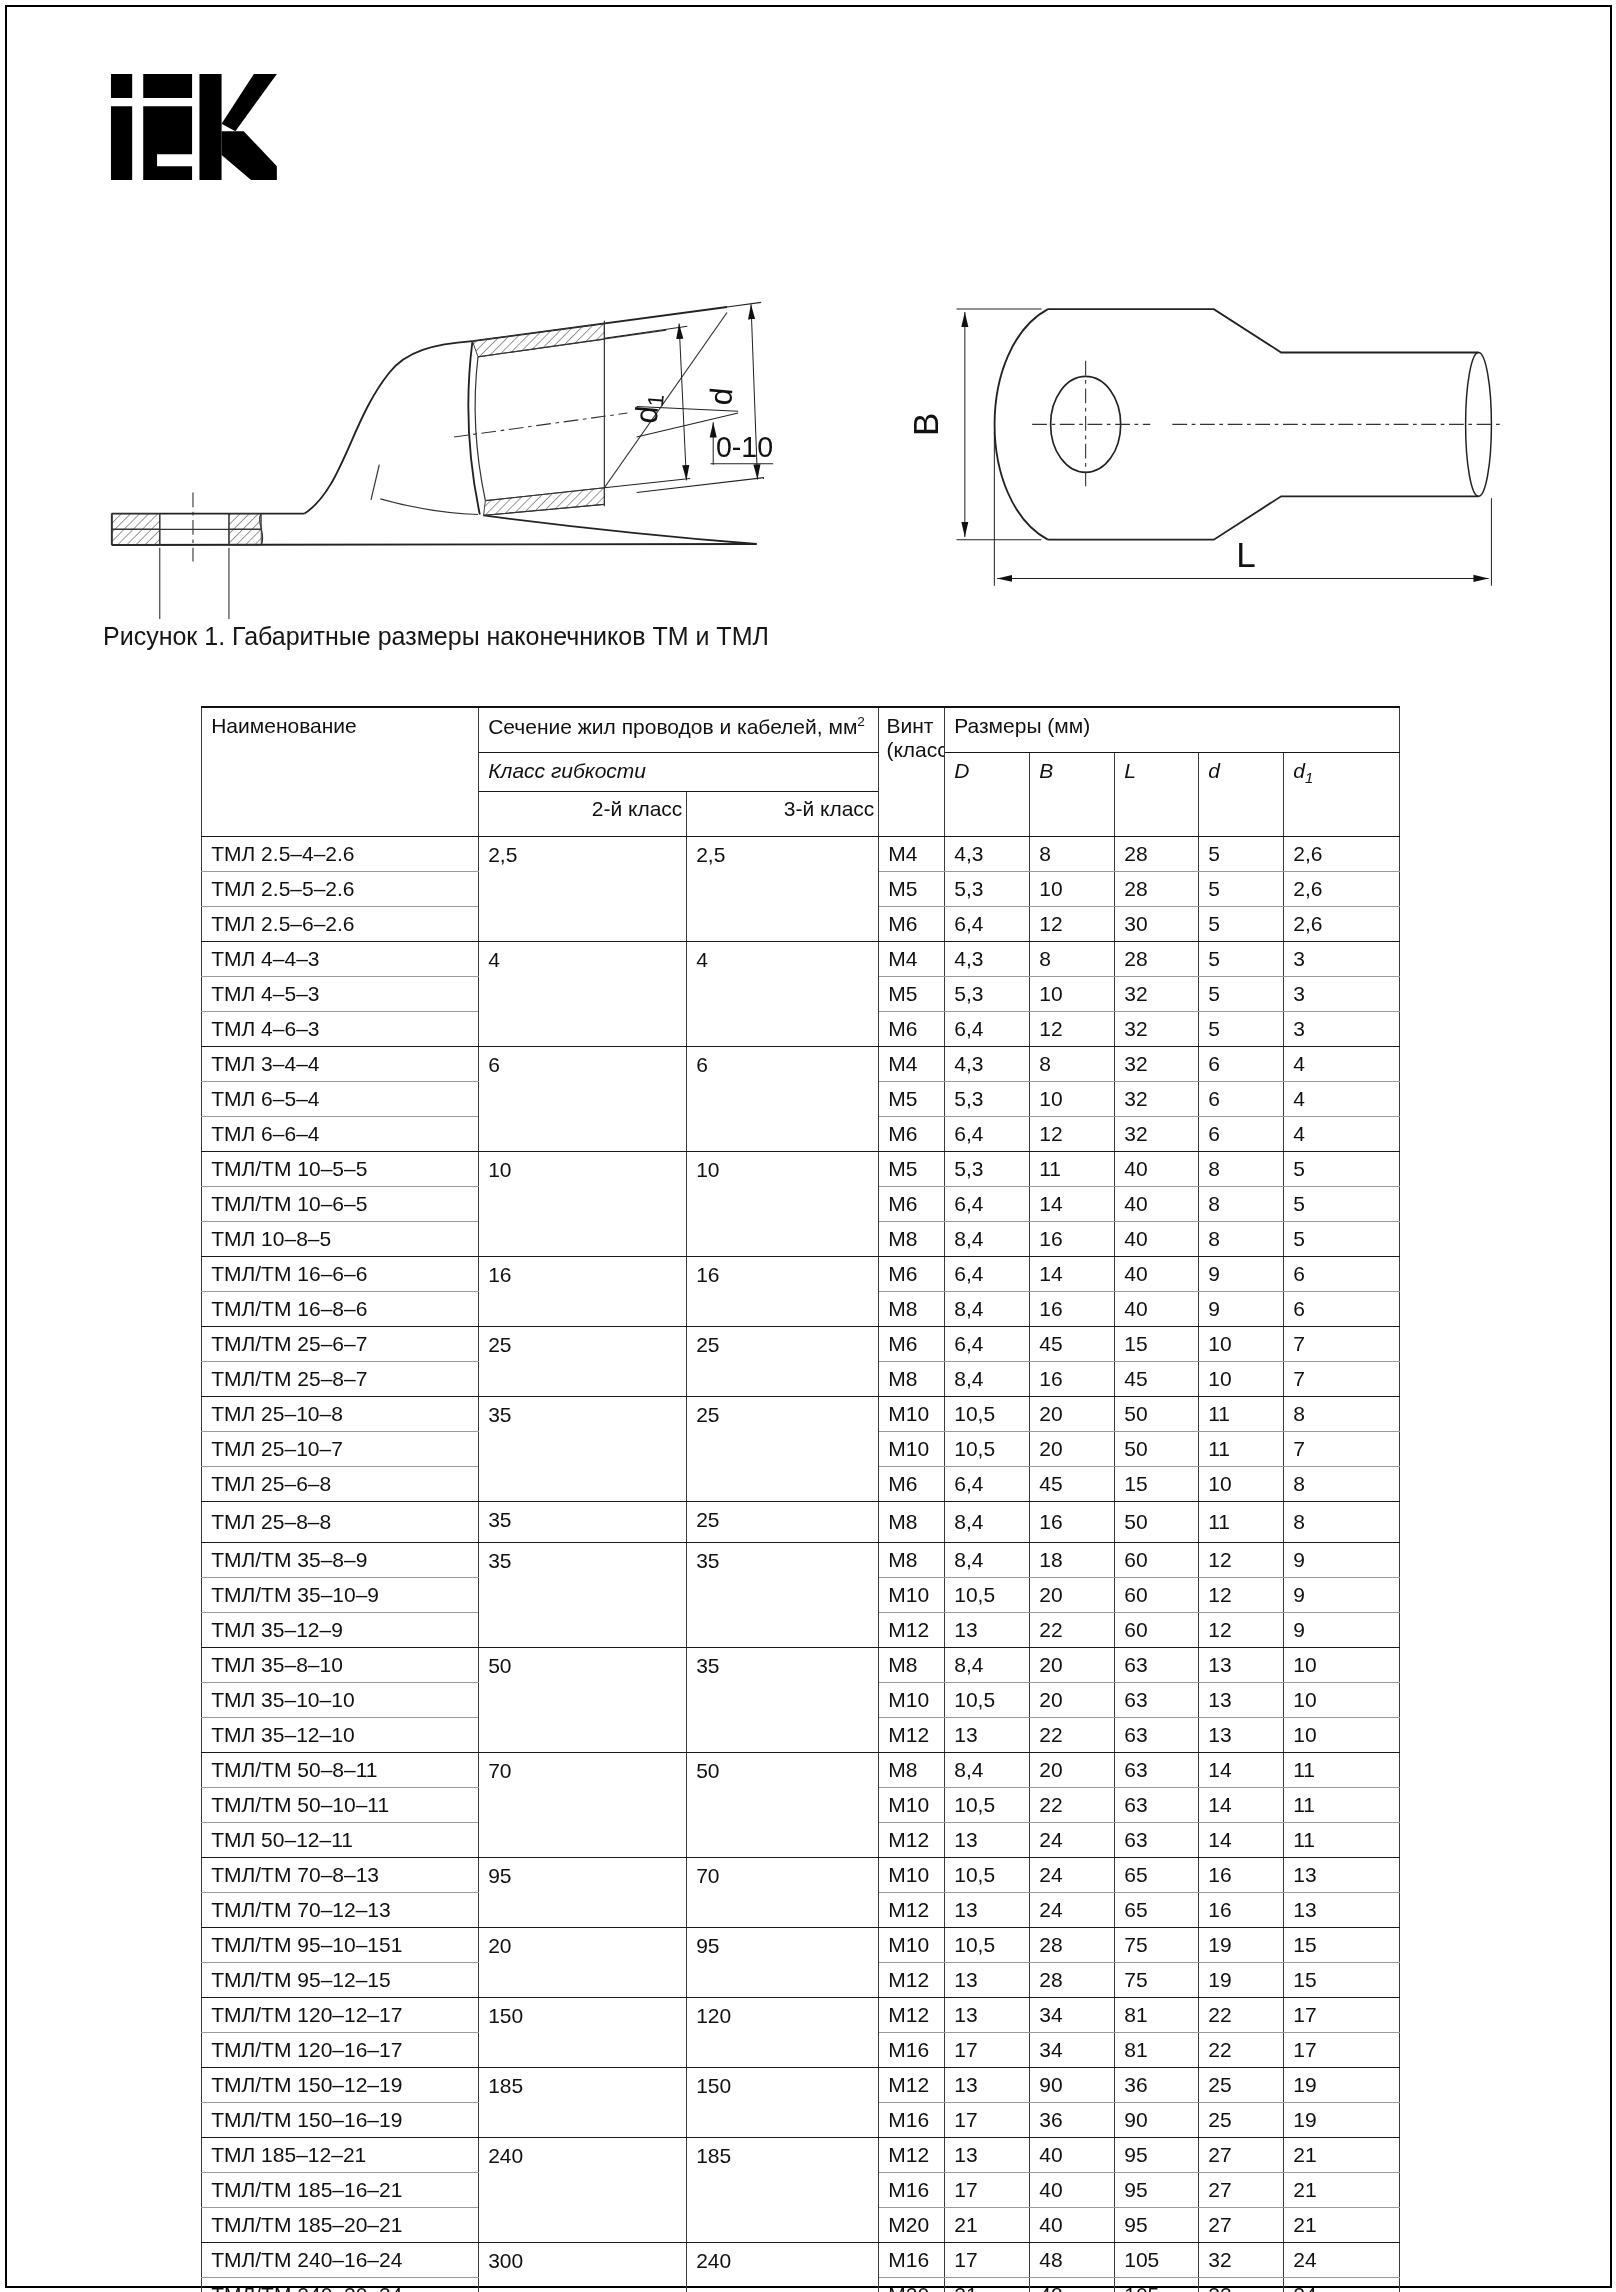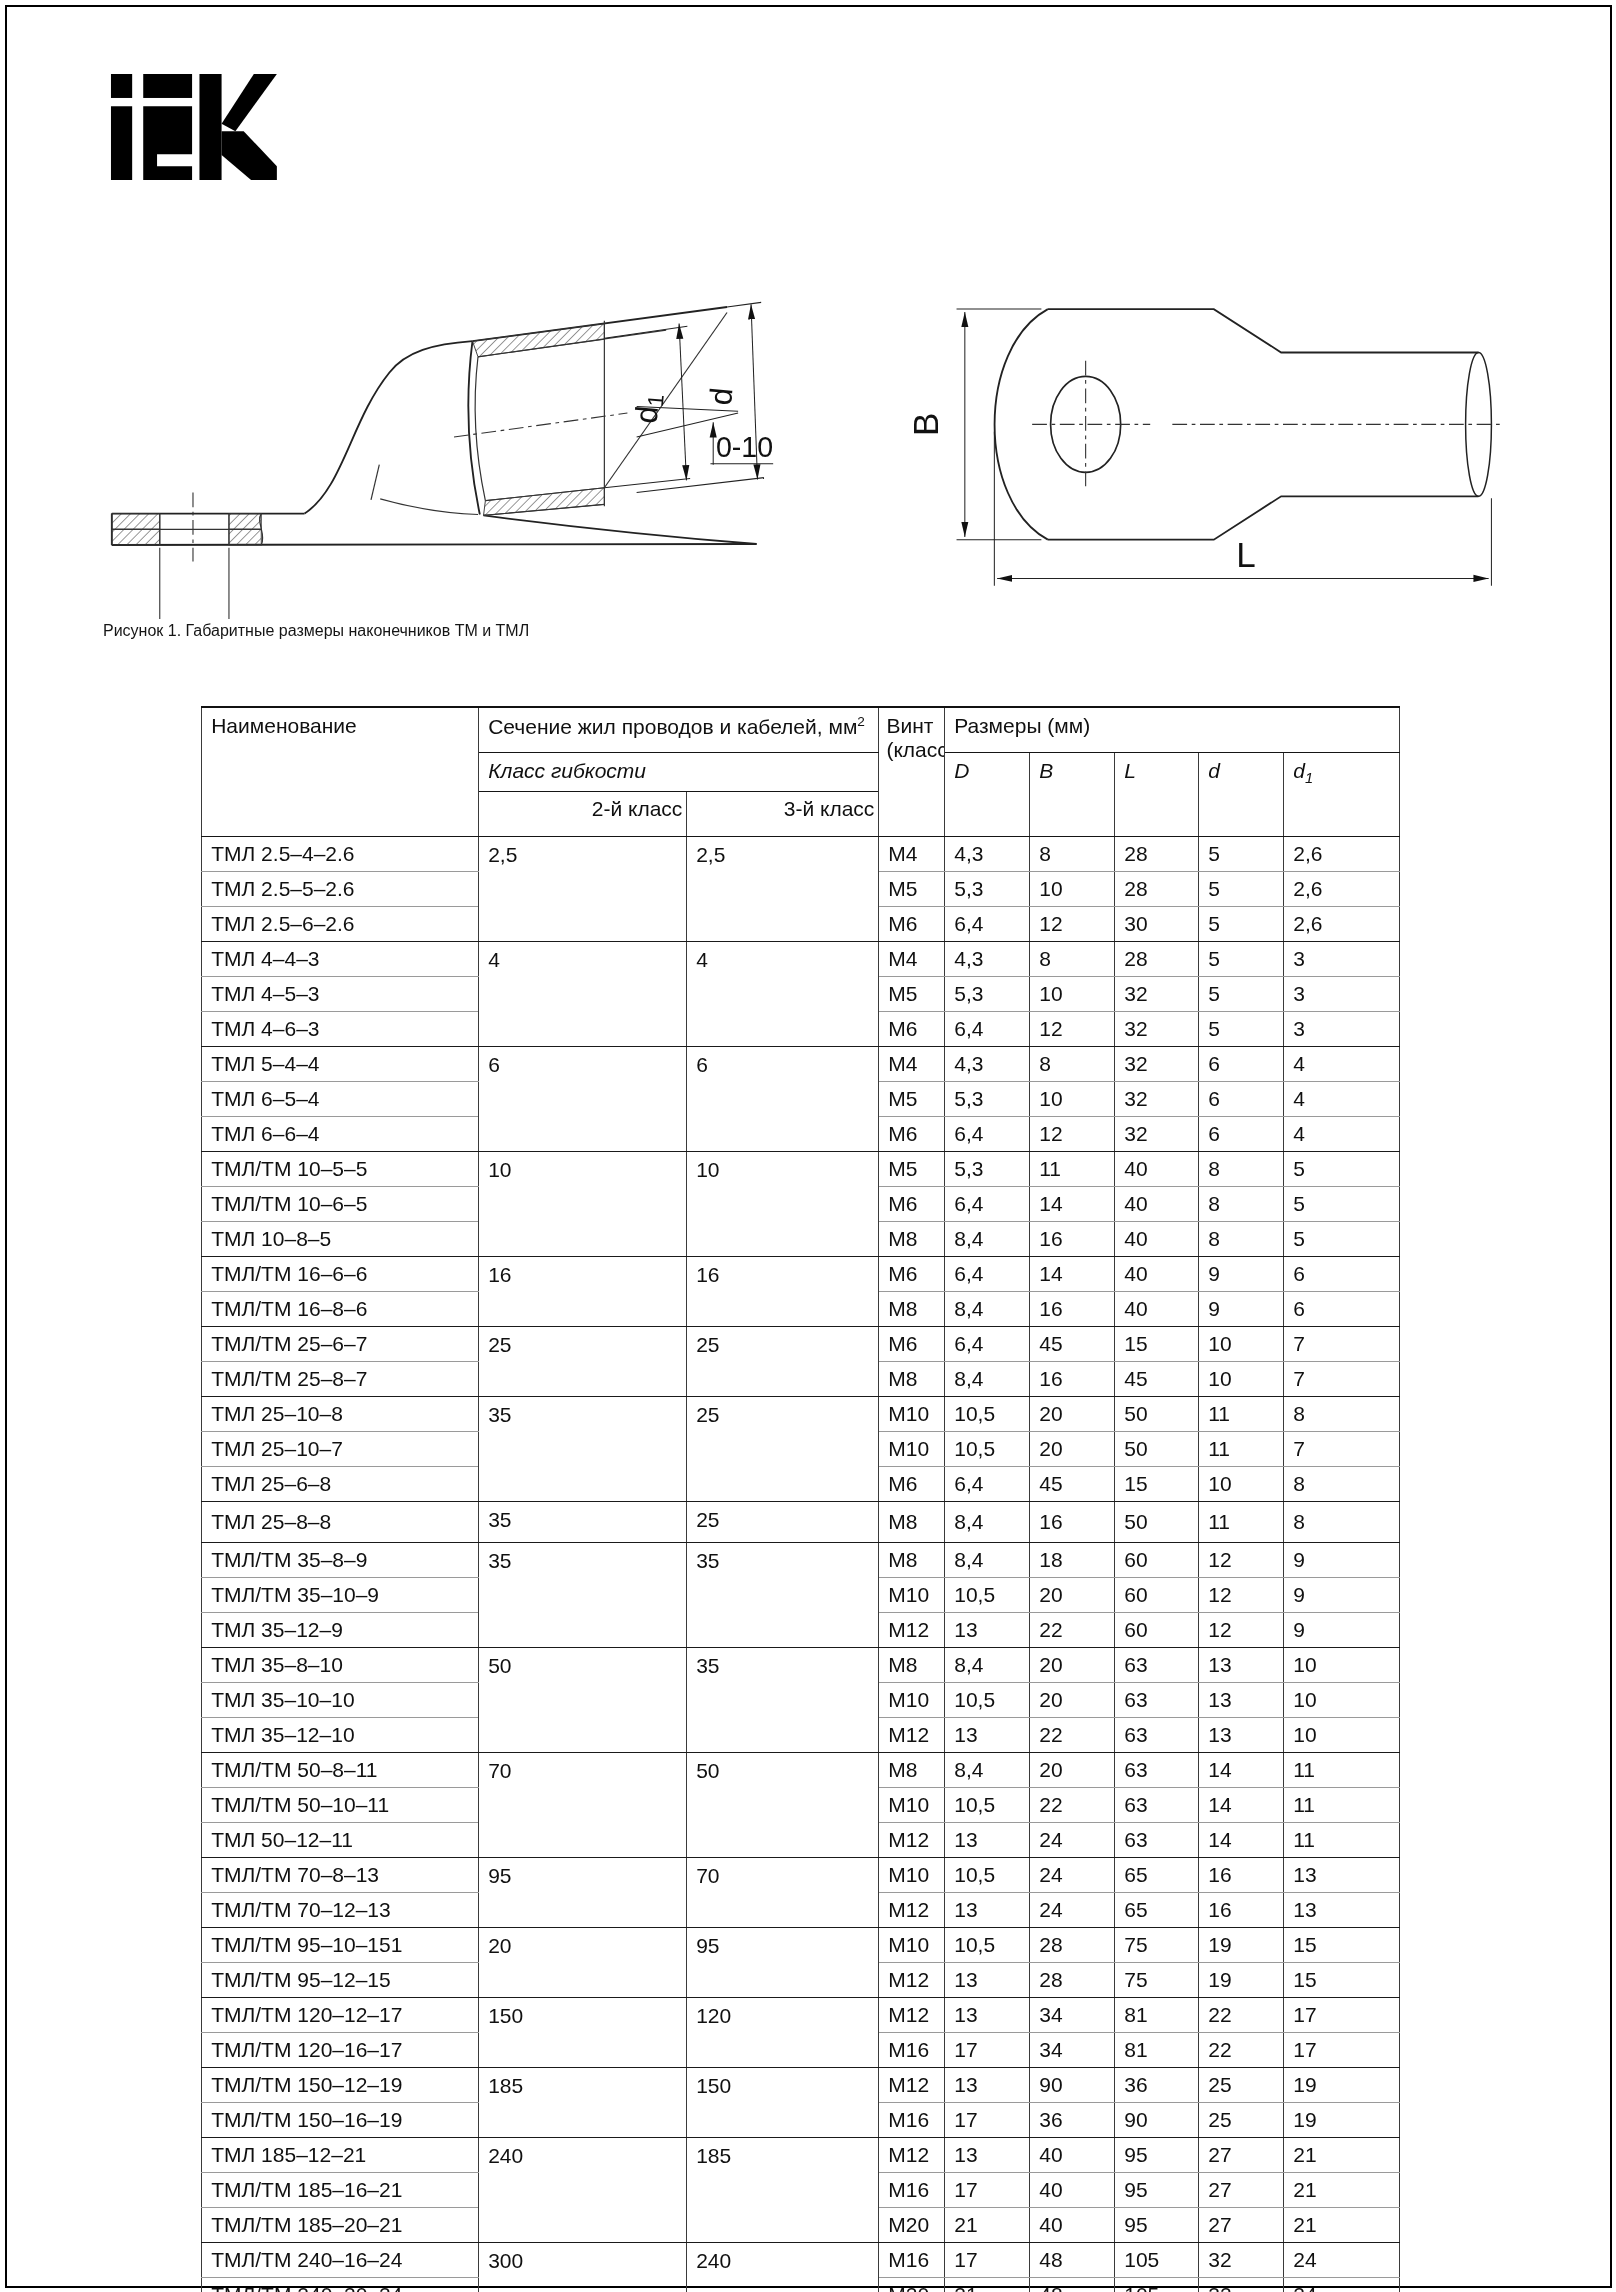--- a/index.html
+++ b/index.html
@@ -1,21 +1,21 @@
 <!DOCTYPE html>
 <html style="font-size:14.8px"><head>
 <meta charset="utf-8">
 <style>
   html,body{margin:0;padding:0;background:#e8e8e8;}
   .page{position:relative;width:1617px;height:2293px;background:#ffffff;
         font-family:"Liberation Sans",sans-serif;color:#111;overflow:hidden;}
   .frame{position:absolute;left:4.6px;top:4.6px;right:4.6px;bottom:4.6px;border:2.8px solid #000;}
   .logo{position:absolute;left:109px;top:74px;}
   .draw{position:absolute;}
-  .caption{position:absolute;left:103px;top:622px;font-size:16px;color:#151515;}
+  .caption{position:absolute;left:103px;top:622px;font-size:25px;color:#151515;}
   .tblwrap{position:absolute;left:201px;top:706px;}
   table{border-collapse:collapse;table-layout:fixed;width:1197px;font-size:21px;color:#101010;}
   th,td{font-weight:normal;text-align:left;overflow:hidden;white-space:nowrap;}
   th{border:0.9px solid #3a3a3a;border-bottom:1.8px solid #151515;vertical-align:top;
      padding:5.5px 3.7px 1.8px 9.2px;line-height:1.15;margin-top:24px;}
   th.wrap{white-space:normal;padding-left:7.4px;}
   thead tr:nth-child(1) th{border-top:2.8px solid #111;height:37px;}
   thead tr:nth-child(2) th{height:30px;font-style:italic;}
   thead tr:nth-child(3) th{height:37px;text-align:right;}
   td{border-left:0.9px solid #3a3a3a;border-right:0.9px solid #3a3a3a;
@@ -234,21 +234,21 @@
           <tr class="group-end">
             <td>ТМЛ 4–6–3</td>
             <td>М6</td>
             <td>6,4</td>
             <td>12</td>
             <td>32</td>
             <td>5</td>
             <td>3</td>
           </tr>
           <tr>
-            <td>ТМЛ 5–4–4</td>
+            <td>ТМЛ 3–4–4</td>
             <td rowspan="3" class="merged">6</td>
             <td rowspan="3" class="merged">6</td>
             <td>М4</td>
             <td>4,3</td>
             <td>8</td>
             <td>32</td>
             <td>6</td>
             <td>4</td>
           </tr>
           <tr>

